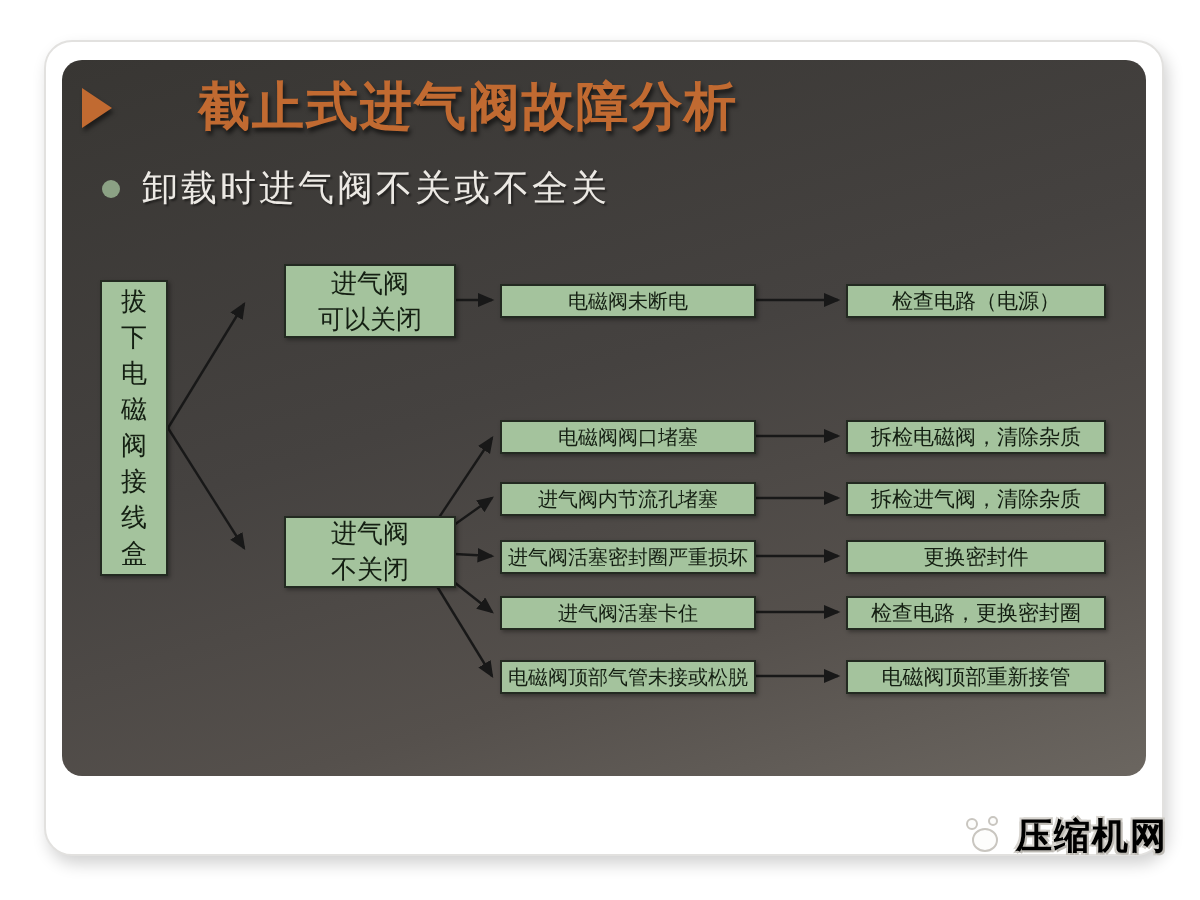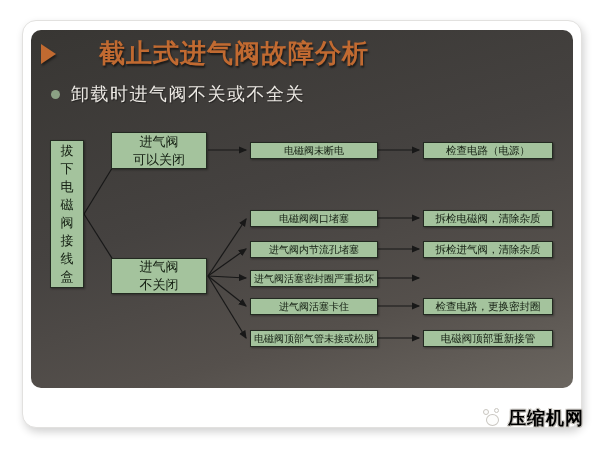--- a/index.html
+++ b/index.html
@@ -51,21 +51,21 @@
     background:#a4c39d;border:1px solid #232a21;color:#141f12;
     display:flex;align-items:center;justify-content:center;
     text-align:center;
     box-shadow:1px 1px 2px rgba(0,0,0,0.35);
   }
   .root-box{left:19px;top:110px;width:34px;height:148px;font-size:13px;}
   .root-box .vtext{
     display:inline-block;width:15px;word-break:break-all;
     line-height:18px;letter-spacing:0;
   }
-  .branch-box{left:80px;width:96px;font-size:13px;line-height:1.35;white-space:pre-line;}
+  .branch-box{left:111px;width:86px;font-size:13px;line-height:1.35;white-space:pre-line;}
   .branch-top{top:102px;height:37px;}
   .branch-bottom{top:228px;height:36px;}
   .cause-box{left:219px;width:128px;height:17px;font-size:10px;white-space:nowrap;}
   .remedy-box{left:392px;width:130px;height:17px;font-size:10.5px;white-space:nowrap;}
   .r1{top:112px;} .r2{top:180px;} .r3{top:211px;} .r4{top:240px;} .r5{top:268px;} .r6{top:300px;}
   .flow-svg{position:absolute;left:0;top:0;pointer-events:none;}
   .watermark{
     position:absolute;left:482px;top:406px;display:flex;align-items:center;
   }
   .wm-icon{position:relative;width:22px;height:22px;margin-right:4px;}
@@ -139,20 +139,21 @@
     <div class="gbox cause-box r1">电磁阀未断电</div>
     <div class="gbox cause-box r2">电磁阀阀口堵塞</div>
     <div class="gbox cause-box r3">进气阀内节流孔堵塞</div>
     <div class="gbox cause-box r4">进气阀活塞密封圈严重损坏</div>
     <div class="gbox cause-box r5">进气阀活塞卡住</div>
     <div class="gbox remedy-box r1">检查电路（电源）</div>
 
     <div class="gbox cause-box r6">电磁阀顶部气管未接或松脱</div>
     <div class="gbox remedy-box r2">拆检电磁阀，清除杂质</div>
     <div class="gbox remedy-box r3">拆检进气阀，清除杂质</div>
+    <div class="gbox remedy-box r4">更换密封件</div>
     <div class="gbox remedy-box r5">检查电路，更换密封圈</div>
     <div class="gbox remedy-box r6">电磁阀顶部重新接管</div>
 
   </div>
 </div>
 
 <div class="watermark">
   <span class="wm-icon">
     <span class="c1"></span>
       <span class="c2"></span>

